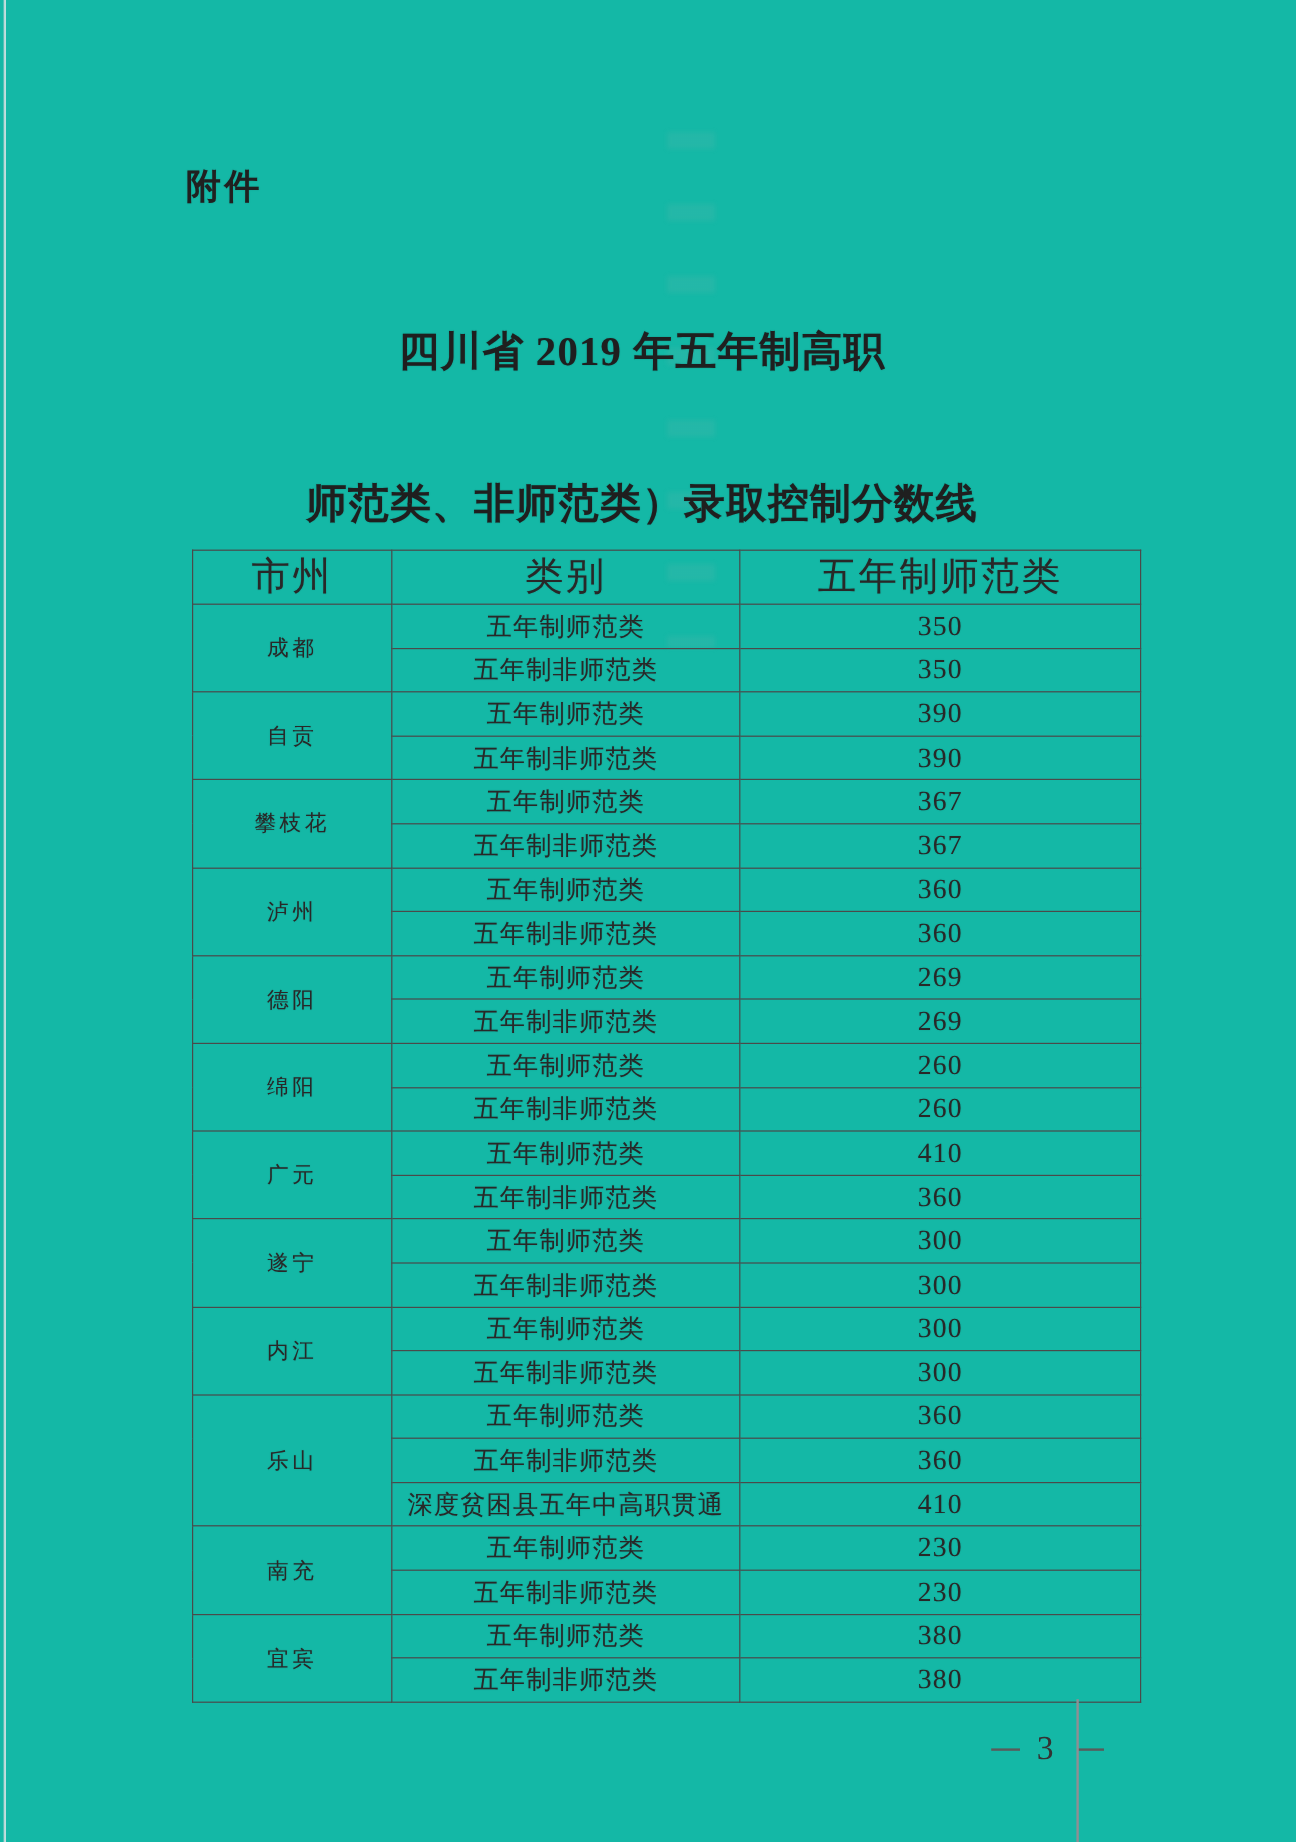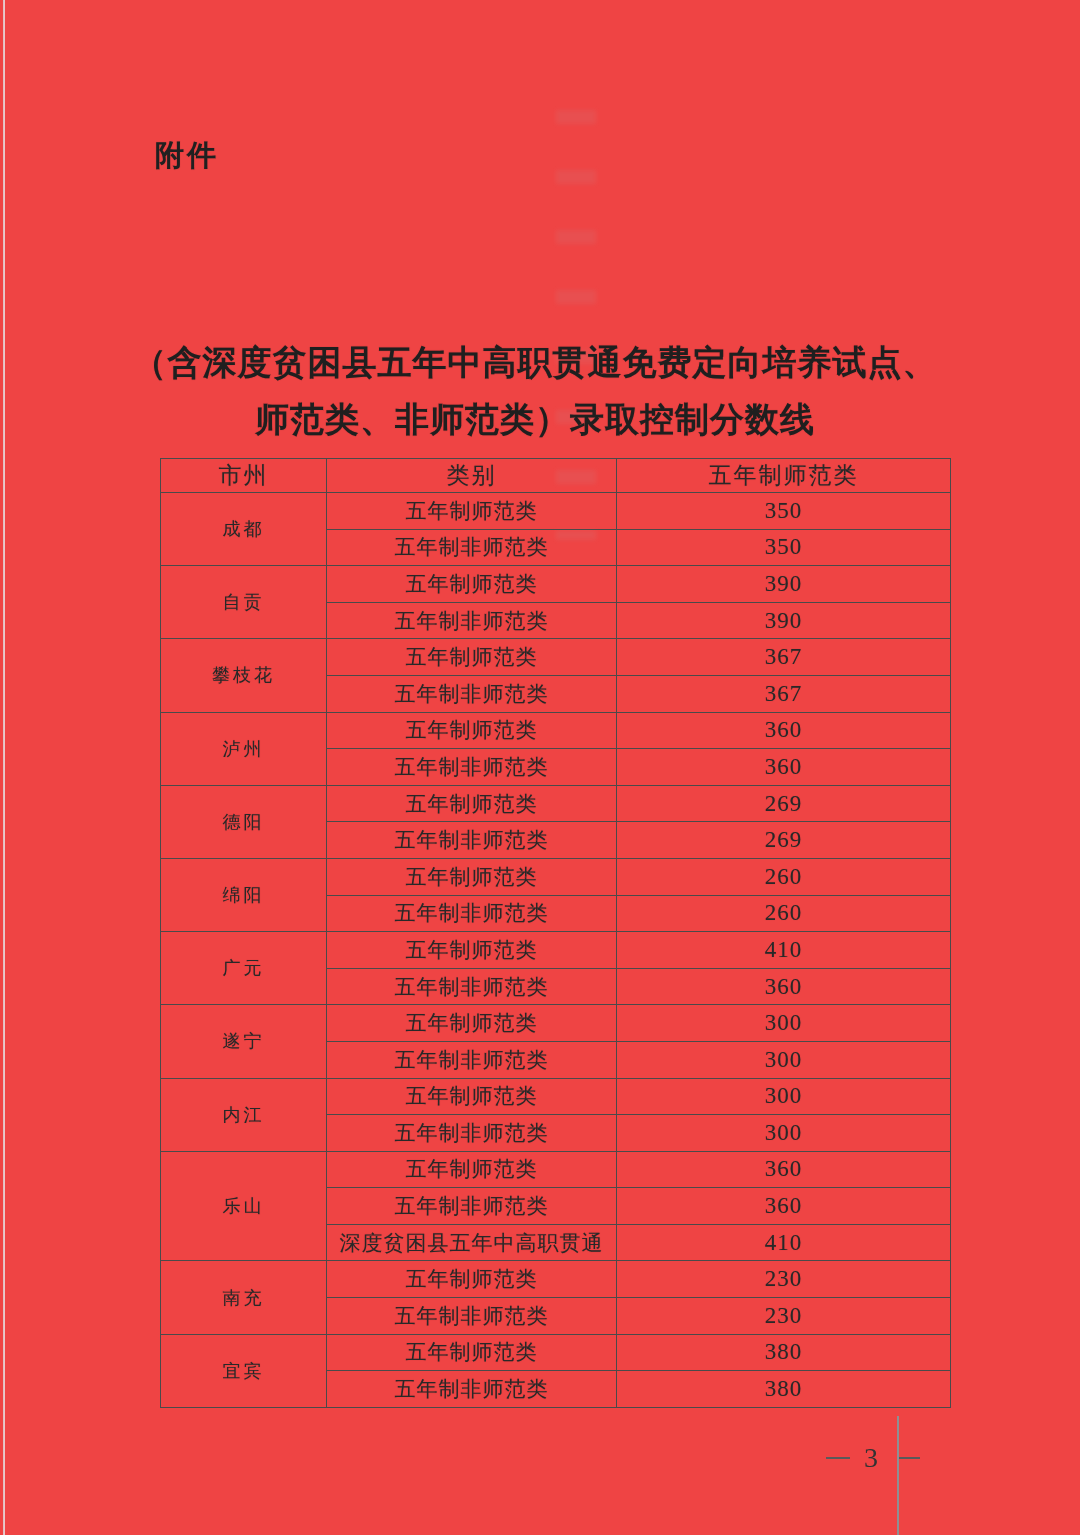--- a/index.html
+++ b/index.html
@@ -4,21 +4,21 @@
 <style>
   * { margin: 0; padding: 0; box-sizing: border-box; }
   html, body { background: #ffffff; }
   body { font-family: "Liberation Serif", "DejaVu Serif", serif; }
 
   .page {
     position: relative;
     width: 1080px;
     height: 1535px;
     margin: 0 auto;
-    background: #ef4444;
+    background: #14b8a6;
     overflow: hidden;
     color: #262626;
   }
 
   
   .edge-line-left {
     position: absolute;
     left: 3px; top: 0;
     width: 2px; height: 100%;
     background: linear-gradient(to right, #d8d8dc, #efeff1);
@@ -82,21 +82,21 @@
     text-align: center;
     vertical-align: middle;
     font-weight: 400;
     color: #282828;
     text-shadow: 0 0 1px rgba(40,40,40,.30);
     overflow: hidden;
     white-space: nowrap;
   }
   .score-table th {
     height: 34px;
-    font-size: 23px;
+    font-size: 32px;
     letter-spacing: 2px;
   }
   .score-table td { height: 36.6px; }
   .score-table td.city {
     font-size: 18px;
     letter-spacing: 3px;
   }
   .score-table td.cat {
     font-size: 21px;
     letter-spacing: 1px;
@@ -138,21 +138,21 @@
 </head>
 <body>
 
 <div class="page">
 
   <div class="edge-line-left"></div>
   <div class="scan-smudge"></div>
 
   <div class="attachment">附件</div>
 
-  <div class="title-line title-2">（含深度贫困县五年中高职贯通免费定向培养试点、</div>
+  <div class="title-line title-1">四川省 2019 年五年制高职</div>
   <div class="title-line title-3">师范类、非师范类）录取控制分数线</div>
 
   <div class="table-wrap">
     <table class="score-table">
       <colgroup>
           <col class="c1">
           <col class="c2">
           <col class="c3">
         </colgroup>
       <thead>

